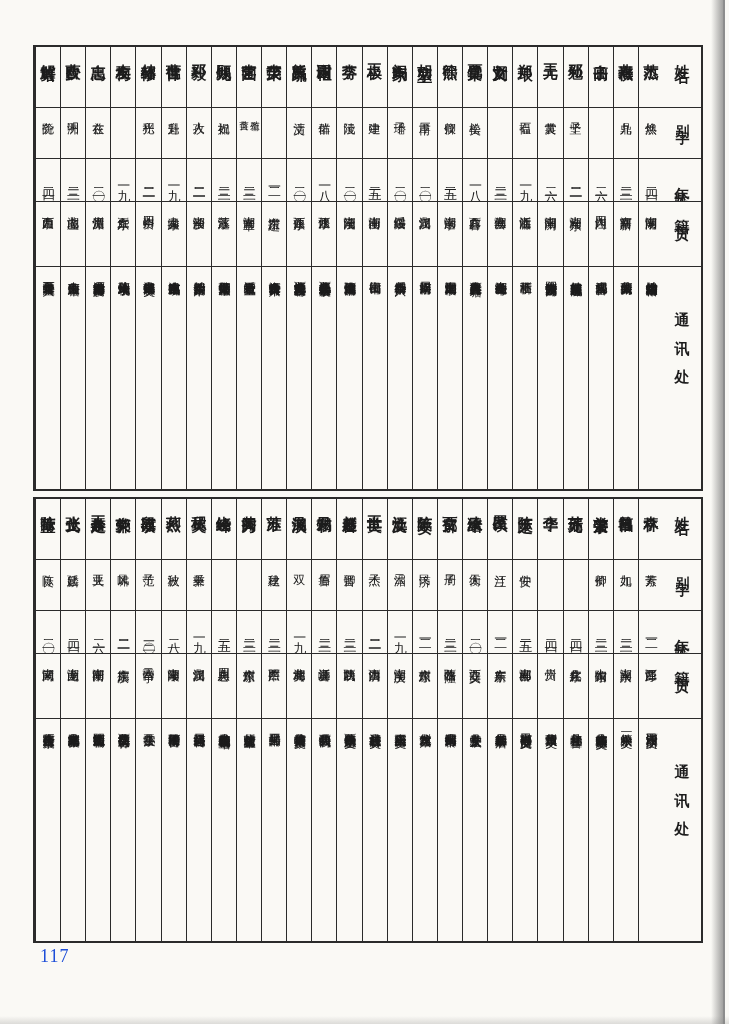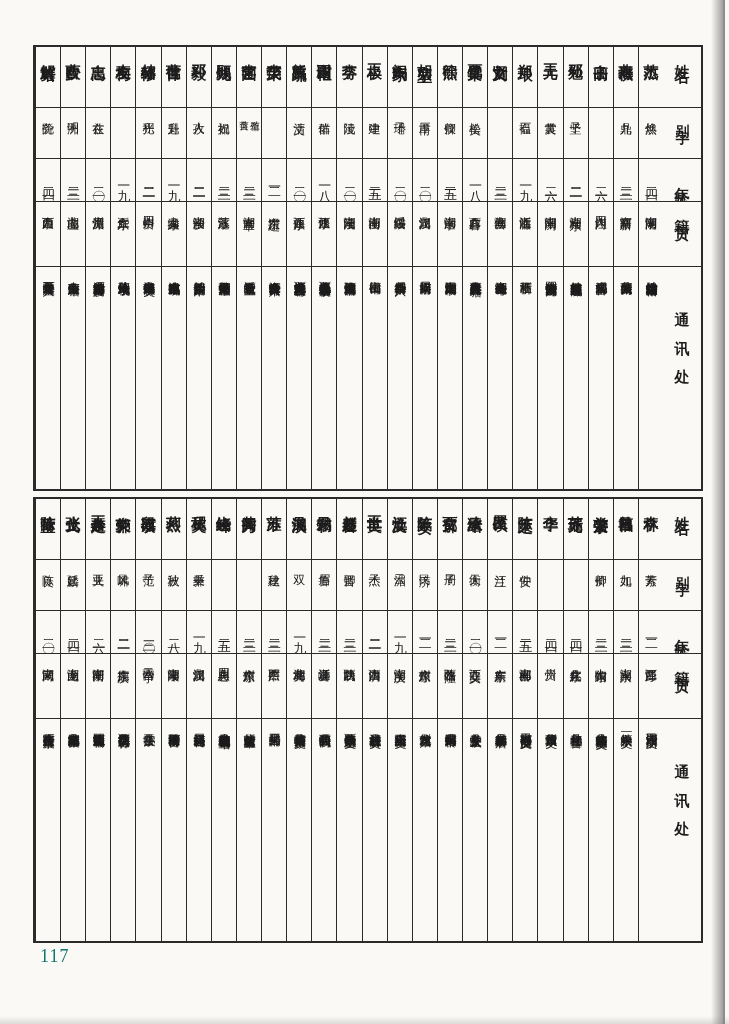--- a/index.html
+++ b/index.html
@@ -65,21 +65,21 @@
   .c-age .vtxt{font-size:13px;line-height:22px;letter-spacing:.12em;}
   .c-native .vtxt{font-size:12px;line-height:14px;letter-spacing:.04em;}
   .c-addr .vtxt{font-size:12px;line-height:13.5px;letter-spacing:.02em;}
   .hdr .cell{justify-content:center;}
   .hdr .vtxt{font-size:15px;font-weight:700;letter-spacing:.5em;line-height:38px;}
   .hdr .c-addr .vtxt{letter-spacing:1.9em;padding-top:28px;}
   .hdr .c-age .vtxt, .hdr .c-zi .vtxt, .hdr .c-name .vtxt{letter-spacing:.35em;line-height:38px;}
   .hdr .c-zi .vtxt{font-size:14px;}
   .page-number{
     position:absolute;left:40px;top:946px;
-    font-size:18px;color:#0f766e;letter-spacing:.06em;
+    font-size:18px;color:#1d4ed8;letter-spacing:.06em;
     font-family:"Liberation Serif", serif;
   }
 </style>
 </head>
 <body>
 
 <div class="page">
 
   <div class="dir-table t1">
     <div class="col hdr">

